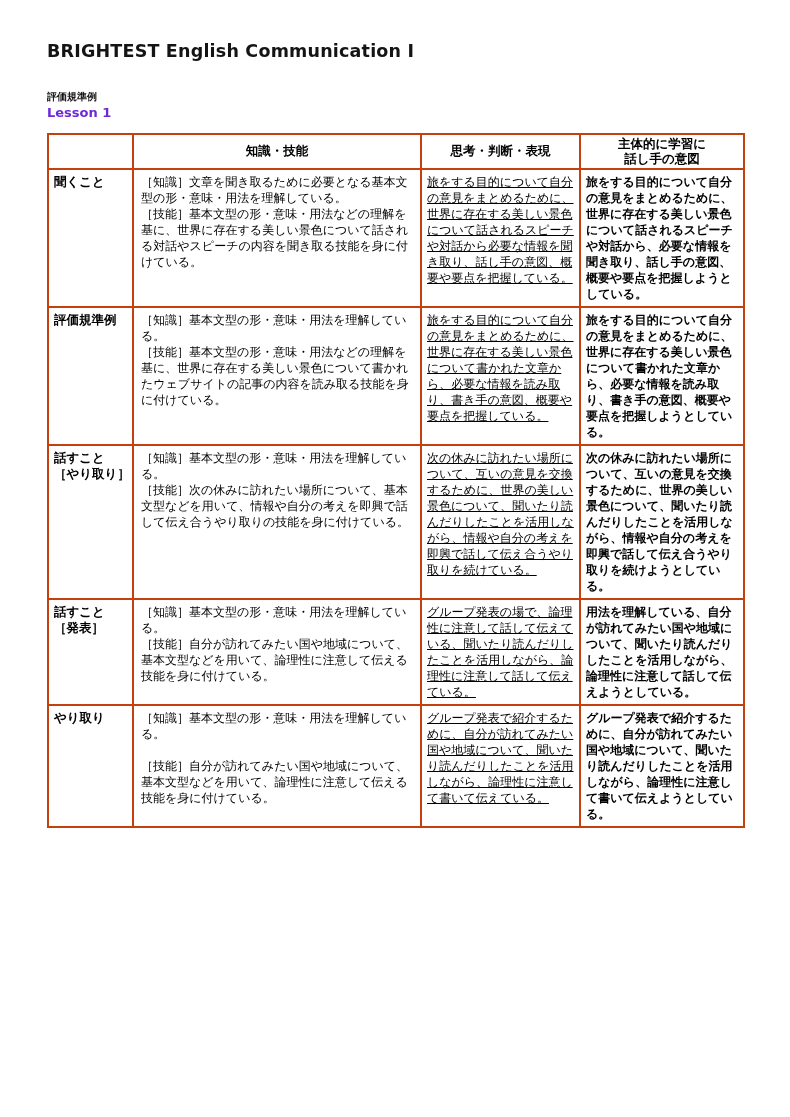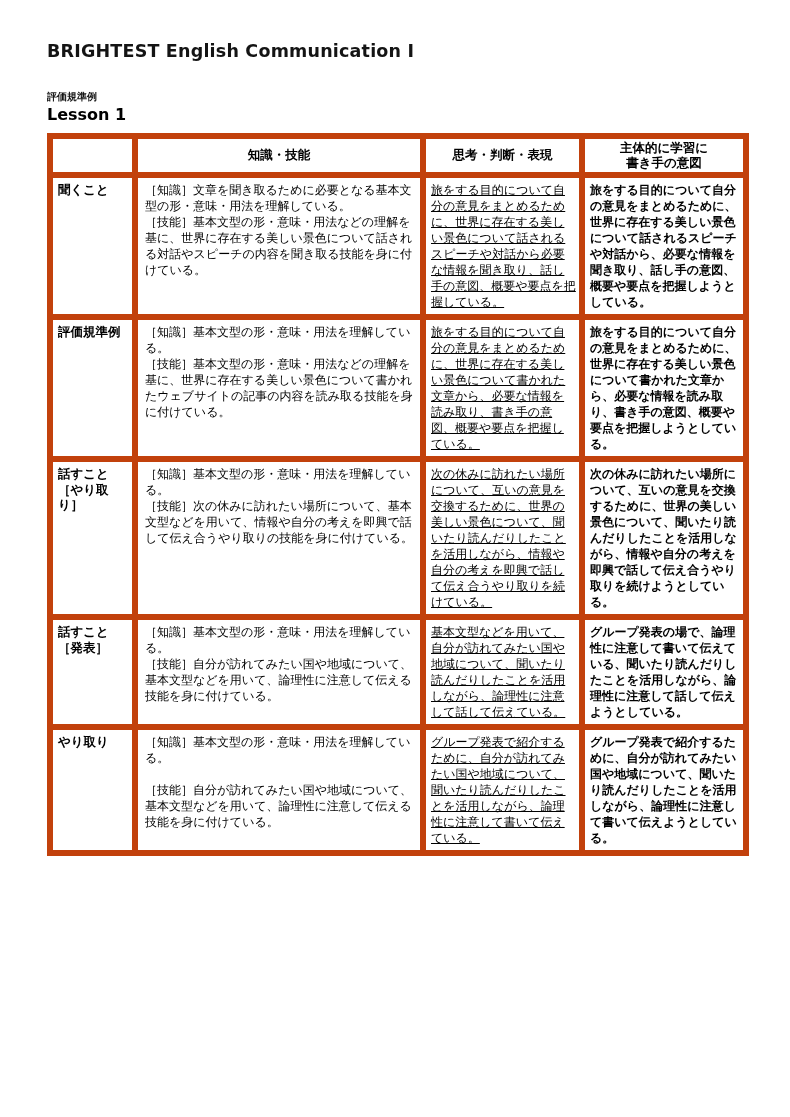--- a/index.html
+++ b/index.html
@@ -22,34 +22,34 @@
     letter-spacing:0.2px;
   }
   .doc-subtitle {
     position:absolute; left:47px; top:90px;
     font-family:"DejaVu Sans","Liberation Sans",sans-serif;
     font-weight:bold; font-size:10px; color:#141414;
   }
   .doc-lesson {
     position:absolute; left:47px; top:105px;
     font-family:"DejaVu Sans","Liberation Sans",sans-serif;
-    font-weight:bold; font-size:16px; color:#000000;
+    font-weight:bold; font-size:13px; color:#6d28d9;
   }
   table.criteria {
     position:absolute; left:47px; top:133px;
     width:696px;
     border-collapse:collapse;
     table-layout:fixed;
   }
   .criteria col.c-label   { width:85px; }
   .criteria col.c-know    { width:288px; }
   .criteria col.c-think   { width:159px; }
   .criteria col.c-attitude{ width:164px; }
   .criteria th, .criteria td {
-    border:6px solid #c2410c;
+    border:2px solid #c2410c;
     vertical-align:top;
     white-space:pre-wrap;
   }
   .criteria thead th {
     font-family:"DejaVu Sans","Liberation Sans",sans-serif;
     font-weight:bold;
     font-size:12.5px;
     line-height:14.5px;
     text-align:center;
     vertical-align:middle;
@@ -91,21 +91,21 @@
         <col class="c-know">
         <col class="c-think">
         <col class="c-attitude">
     </colgroup>
     <thead>
       <tr>
         <th></th>
         <th>知識・技能</th>
         <th>思考・判断・表現</th>
         <th>主体的に学習に
-書き手の意図</th>
+話し手の意図</th>
       </tr>
     </thead>
     <tbody>
       <tr class="r-listen">
         <td class="row-label">聞くこと</td>
         <td class="body-cell know">［知識］文章を聞き取るために必要となる基本文型の形・意味・用法を理解している。
 ［技能］基本文型の形・意味・用法などの理解を基に、世界に存在する美しい景色について話される対話やスピーチの内容を聞き取る技能を身に付けている。</td>
         <td class="body-cell think">旅をする目的について自分の意見をまとめるために、世界に存在する美しい景色について話されるスピーチや対話から必要な情報を聞き取り、話し手の意図、概要や要点を把握している。</td>
         <td class="body-cell attitude">旅をする目的について自分の意見をまとめるために、世界に存在する美しい景色について話されるスピーチや対話から、必要な情報を聞き取り、話し手の意図、概要や要点を把握しようとしている。</td>
       </tr>
@@ -122,22 +122,22 @@
         <td class="body-cell know">［知識］基本文型の形・意味・用法を理解している。
 ［技能］次の休みに訪れたい場所について、基本文型などを用いて、情報や自分の考えを即興で話して伝え合うやり取りの技能を身に付けている。</td>
         <td class="body-cell think">次の休みに訪れたい場所について、互いの意見を交換するために、世界の美しい景色について、聞いたり読んだりしたことを活用しながら、情報や自分の考えを即興で話して伝え合うやり取りを続けている。</td>
         <td class="body-cell attitude">次の休みに訪れたい場所について、互いの意見を交換するために、世界の美しい景色について、聞いたり読んだりしたことを活用しながら、情報や自分の考えを即興で話して伝え合うやり取りを続けようとしている。</td>
       </tr>
       <tr class="r-present">
         <td class="row-label">話すこと
 ［発表］</td>
         <td class="body-cell know">［知識］基本文型の形・意味・用法を理解している。
 ［技能］自分が訪れてみたい国や地域について、基本文型などを用いて、論理性に注意して伝える技能を身に付けている。</td>
-        <td class="body-cell think">基本文型などを用いて、自分が訪れてみたい国や地域について、聞いたり読んだりしたことを活用しながら、論理性に注意して話して伝えている。</td>
-        <td class="body-cell attitude">グループ発表の場で、論理性に注意して書いて伝えている、聞いたり読んだりしたことを活用しながら、論理性に注意して話して伝えようとしている。</td>
+        <td class="body-cell think">グループ発表の場で、論理性に注意して話して伝えている、聞いたり読んだりしたことを活用しながら、論理性に注意して話して伝えている。</td>
+        <td class="body-cell attitude">用法を理解している、自分が訪れてみたい国や地域について、聞いたり読んだりしたことを活用しながら、論理性に注意して話して伝えようとしている。</td>
       </tr>
       <tr class="r-write">
         <td class="row-label">やり取り</td>
         <td class="body-cell know">［知識］基本文型の形・意味・用法を理解している。
 
 ［技能］自分が訪れてみたい国や地域について、基本文型などを用いて、論理性に注意して伝える技能を身に付けている。</td>
         <td class="body-cell think">グループ発表で紹介するために、自分が訪れてみたい国や地域について、聞いたり読んだりしたことを活用しながら、論理性に注意して書いて伝えている。</td>
         <td class="body-cell attitude">グループ発表で紹介するために、自分が訪れてみたい国や地域について、聞いたり読んだりしたことを活用しながら、論理性に注意して書いて伝えようとしている。</td>
       </tr>
     </tbody>

